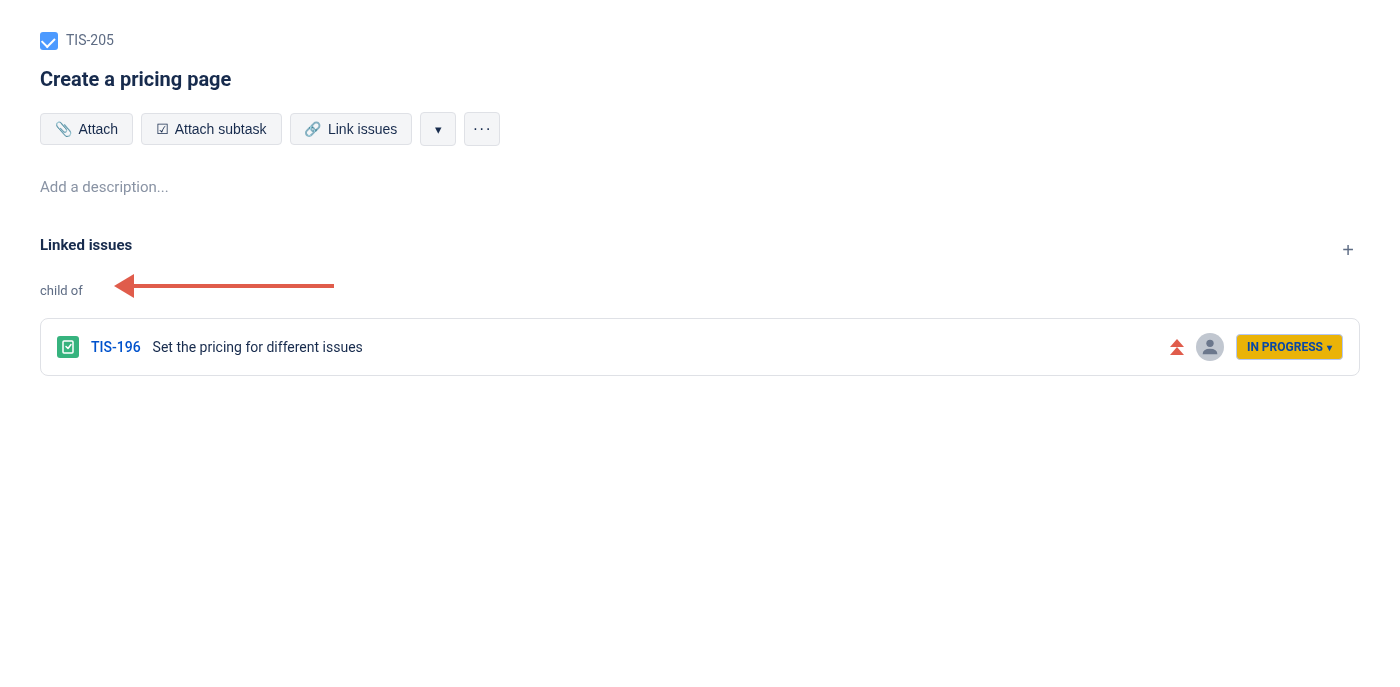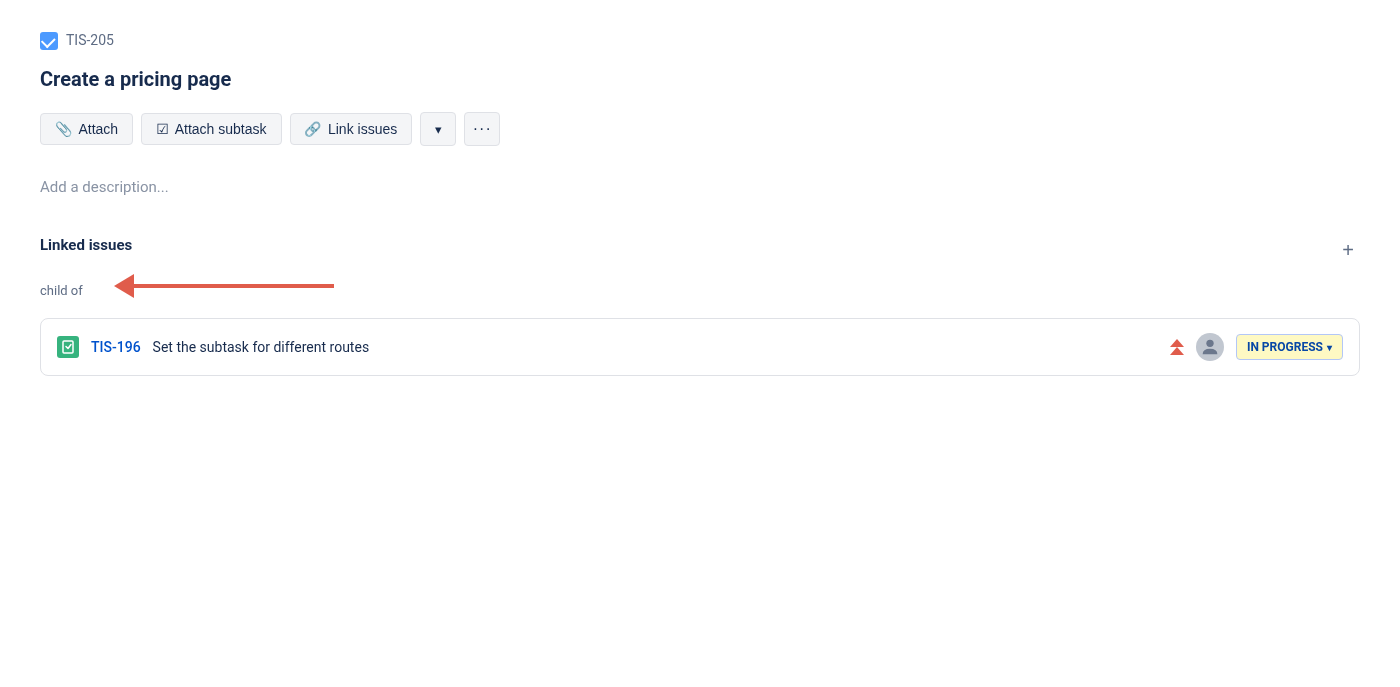--- a/index.html
+++ b/index.html
@@ -250,21 +250,21 @@
     .avatar svg {
       width: 22px;
       height: 22px;
       fill: #6b778c;
     }
 
     .status-badge {
       display: flex;
       align-items: center;
       gap: 4px;
-      background: #fef9c3;
+      background: #eab308;
       border: 1px solid #b3c7f7;
       border-radius: 4px;
       padding: 5px 10px;
       font-size: 12px;
       font-weight: 700;
       color: #0747a6;
       cursor: pointer;
       white-space: nowrap;
     }
 
@@ -323,21 +323,21 @@
   </div>
 
   <div class="linked-issue-card">
     <div class="issue-type-icon">
       <svg width="14" height="14" viewBox="0 0 14 14" fill="none" xmlns="http://www.w3.org/2000/svg">
         <rect x="2" y="1" width="10" height="12" rx="1" fill="none" stroke="white" stroke-width="1.5"></rect>
         <path d="M5 6.5 L7 8.5 L10 4.5" stroke="white" stroke-width="1.5" stroke-linecap="round" stroke-linejoin="round"></path>
       </svg>
     </div>
     <a class="linked-issue-id" href="#">TIS-196</a>
-    <span class="linked-issue-title">Set the subtask for different routes</span>
+    <span class="linked-issue-title">Set the pricing for different issues</span>
     <div class="linked-issue-actions">
       <div class="priority-icon">
         <div class="chevron-up"></div>
         <div class="chevron-up-2"></div>
       </div>
       <div class="avatar">
         <svg viewBox="0 0 24 24" xmlns="http://www.w3.org/2000/svg">
           <circle cx="12" cy="8" r="4" fill="#6b778c"></circle>
           <path d="M4 20 Q4 14 12 14 Q20 14 20 20" fill="#6b778c"></path>
         </svg>

